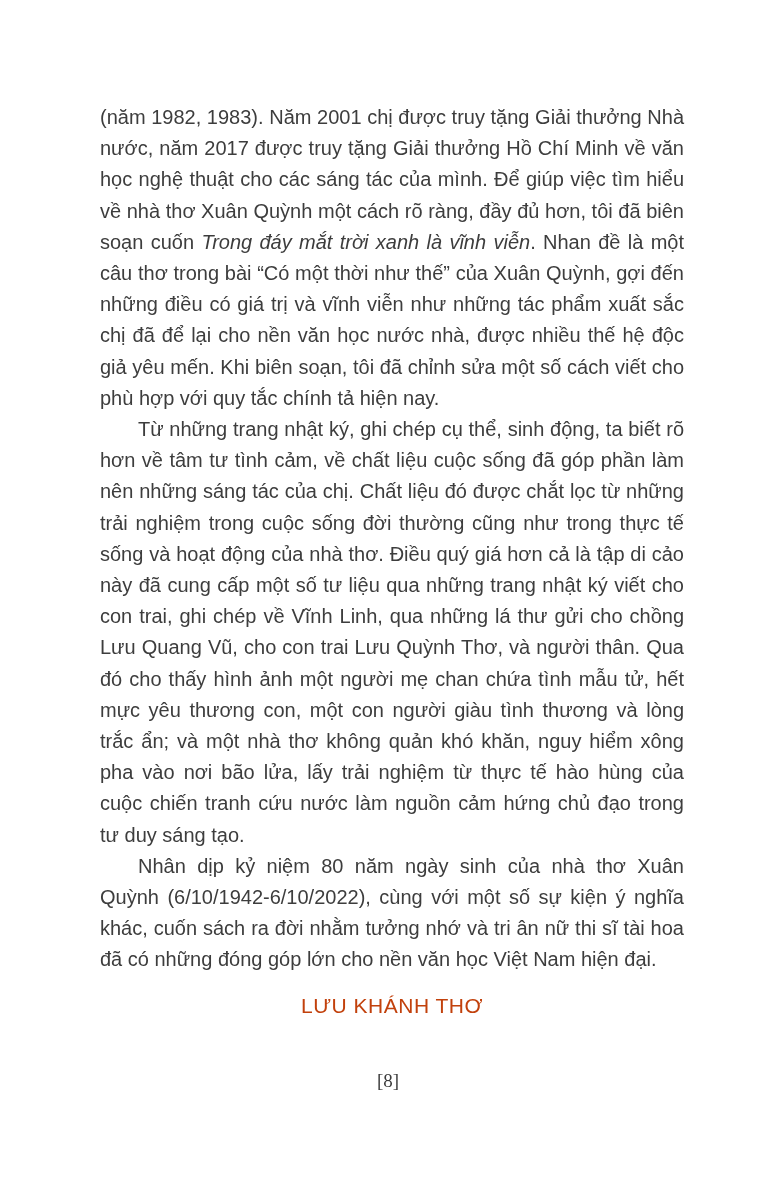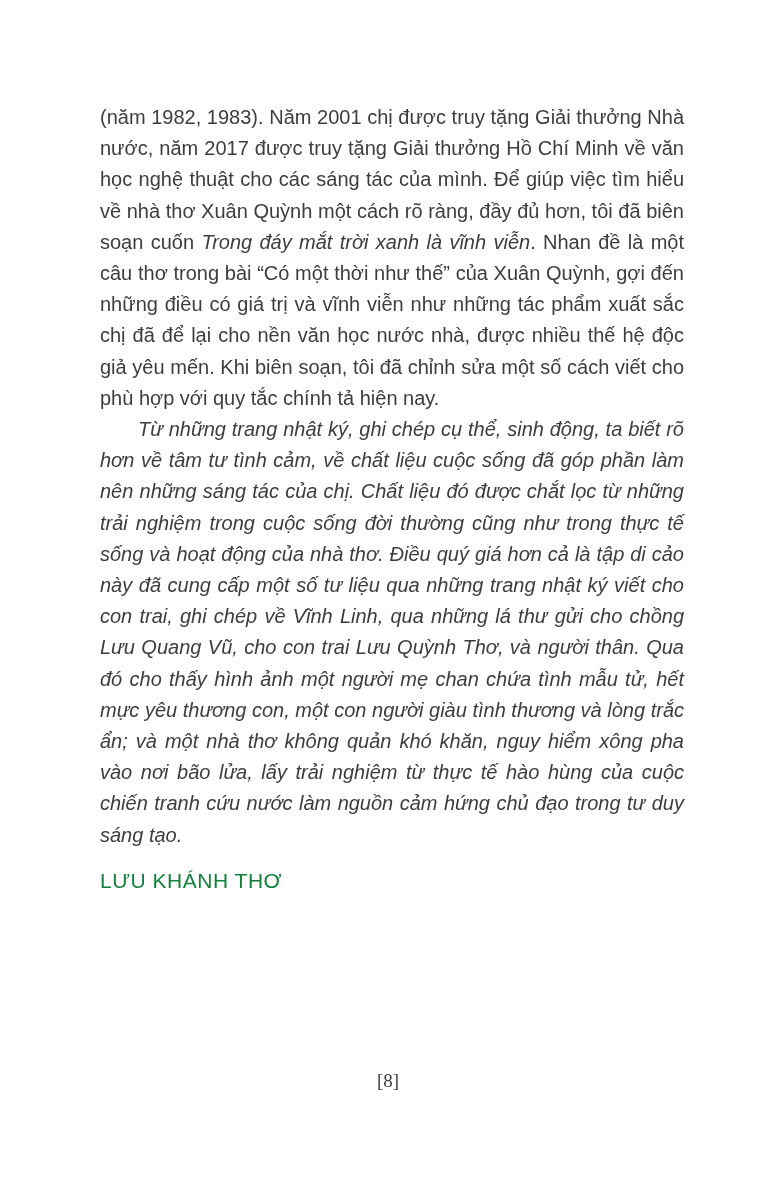--- a/index.html
+++ b/index.html
@@ -31,46 +31,46 @@
     line-height: 31.2px;
     text-align: justify;
     color: #3d3d3d;
   }
   .para {
     margin: 0;
     padding: 0;
   }
   .indent {
     text-indent: 38px;
-    font-style: italic;
   }
   .italic {
     font-style: italic;
   }
   .signature {
     margin-top: 14px;
-    text-align: left;
+    text-align: center;
     font-size: 21px;
     letter-spacing: 0.5px;
-    color: #15803d;
+    color: #c2410c;
   }
   .page-number {
     position: absolute;
     top: 1070px;
     left: 0;
     width: 776px;
     text-align: center;
     font-family: "Liberation Serif", "DejaVu Serif", serif;
     font-size: 19px;
     color: #3d3d3d;
   }
 </style>
 </head>
 <body>
 
 <div class="page">
   <div class="text-block">
     <p class="para"><span>(năm 1982, 1983). Năm 2001 chị được truy tặng Giải thưởng Nhà nước, năm 2017 được truy tặng Giải thưởng Hồ Chí Minh về văn học nghệ thuật cho các sáng tác của mình. Để giúp việc tìm hiểu về nhà thơ Xuân Quỳnh một cách rõ ràng, đầy đủ hơn, tôi đã biên soạn cuốn </span><span class="italic">Trong đáy mắt trời xanh là vĩnh viễn</span><span>. Nhan đề là một câu thơ trong bài “Có một thời như thế” của Xuân Quỳnh, gợi đến những điều có giá trị và vĩnh viễn như những tác phẩm xuất sắc chị đã để lại cho nền văn học nước nhà, được nhiều thế hệ độc giả yêu mến. Khi biên soạn, tôi đã chỉnh sửa một số cách viết cho phù hợp với quy tắc chính tả hiện nay.</span></p>
     <p class="para indent">Từ những trang nhật ký, ghi chép cụ thể, sinh động, ta biết rõ hơn về tâm tư tình cảm, về chất liệu cuộc sống đã góp phần làm nên những sáng tác của chị. Chất liệu đó được chắt lọc từ những trải nghiệm trong cuộc sống đời thường cũng như trong thực tế sống và hoạt động của nhà thơ. Điều quý giá hơn cả là tập di cảo này đã cung cấp một số tư liệu qua những trang nhật ký viết cho con trai, ghi chép về Vĩnh Linh, qua những lá thư gửi cho chồng Lưu Quang Vũ, cho con trai Lưu Quỳnh Thơ, và người thân. Qua đó cho thấy hình ảnh một người mẹ chan chứa tình mẫu tử, hết mực yêu thương con, một con người giàu tình thương và lòng trắc ẩn; và một nhà thơ không quản khó khăn, nguy hiểm xông pha vào nơi bão lửa, lấy trải nghiệm từ thực tế hào hùng của cuộc chiến tranh cứu nước làm nguồn cảm hứng chủ đạo trong tư duy sáng tạo.</p>
+    <p class="para indent">Nhân dịp kỷ niệm 80 năm ngày sinh của nhà thơ Xuân Quỳnh (6/10/1942-6/10/2022), cùng với một số sự kiện ý nghĩa khác, cuốn sách ra đời nhằm tưởng nhớ và tri ân nữ thi sĩ tài hoa đã có những đóng góp lớn cho nền văn học Việt Nam hiện đại.</p>
     <div class="signature">LƯU KHÁNH THƠ</div>
   </div>
   <div class="page-number">[8]</div>
 </div>
 
 </body></html>

